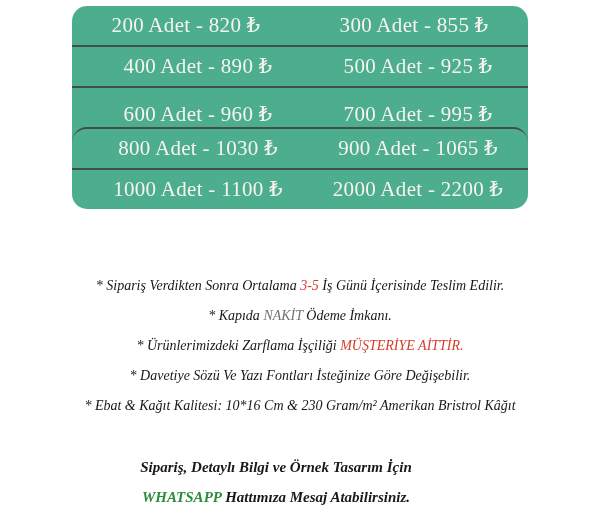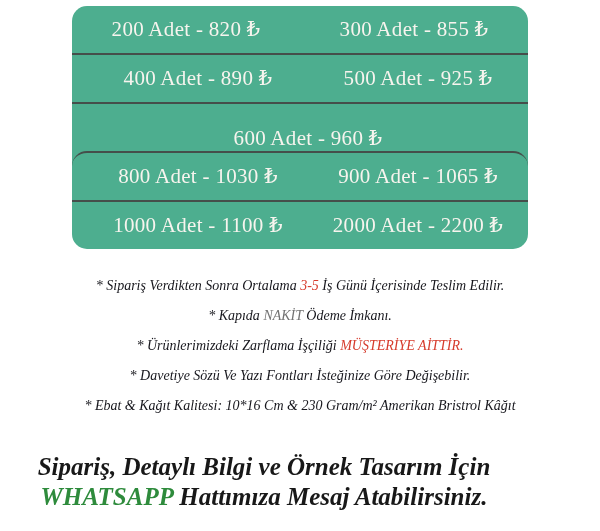--- a/index.html
+++ b/index.html
@@ -12,21 +12,21 @@
   .page {
     position: relative;
     width: 600px; height: 531px;
     background: #ffffff;
   }
 
   
   .pricing-table {
     position: absolute;
     left: 72px; top: 6px;
-    width: 456px; height: 243px;
+    width: 456px; height: 203px;
     border-radius: 15px;
     overflow: hidden;
     display: flex;
     flex-direction: column;
   }
   .pricing-row {
     flex: 1;
     display: flex;
     align-items: center;
   }
@@ -51,25 +51,25 @@
     font-style: italic;
     font-size: 14px;
     line-height: 30px;
   }
   .note-line { white-space: nowrap; }
   .note-highlight { font-style: italic; }
 
   
   .footer {
     position: absolute;
-    left: 0; top: 452px;
+    left: 12px; top: 452px;
     width: 528px;
     text-align: center;
     font-style: italic;
-    font-size: 25px;
+    font-size: 15px;
     line-height: 30px;
     font-weight: bold;
   }
   .footer-line { white-space: nowrap; }
 </style>
 </head>
 <body>
 
 <div class="page">
 
@@ -77,20 +77,21 @@
     <div class="pricing-row">
       <div class="price-cell">200 Adet - 820 ₺</div>
       <div class="price-cell">300 Adet - 855 ₺</div>
     </div>
     <div class="pricing-row" style="border-top-color: rgb(69, 78, 74);">
       <div class="price-cell">400 Adet - 890 ₺</div>
       <div class="price-cell">500 Adet - 925 ₺</div>
     </div>
     <div class="pricing-row" style="border-top-color: rgb(69, 78, 74); align-items: flex-end;">
       <div class="price-cell">600 Adet - 960 ₺</div>
+      <div class="price-cell">700 Adet - 995 ₺</div>
     </div>
     <div class="pricing-row" style="border-top-color: rgb(69, 78, 74); border-radius: 15px;">
       <div class="price-cell">800 Adet - 1030 ₺</div>
       <div class="price-cell">900 Adet - 1065 ₺</div>
     </div>
     <div class="pricing-row" style="border-top-color: rgb(69, 78, 74);">
       <div class="price-cell">1000 Adet - 1100 ₺</div>
       <div class="price-cell">2000 Adet - 2200 ₺</div>
     </div>
   </div>

